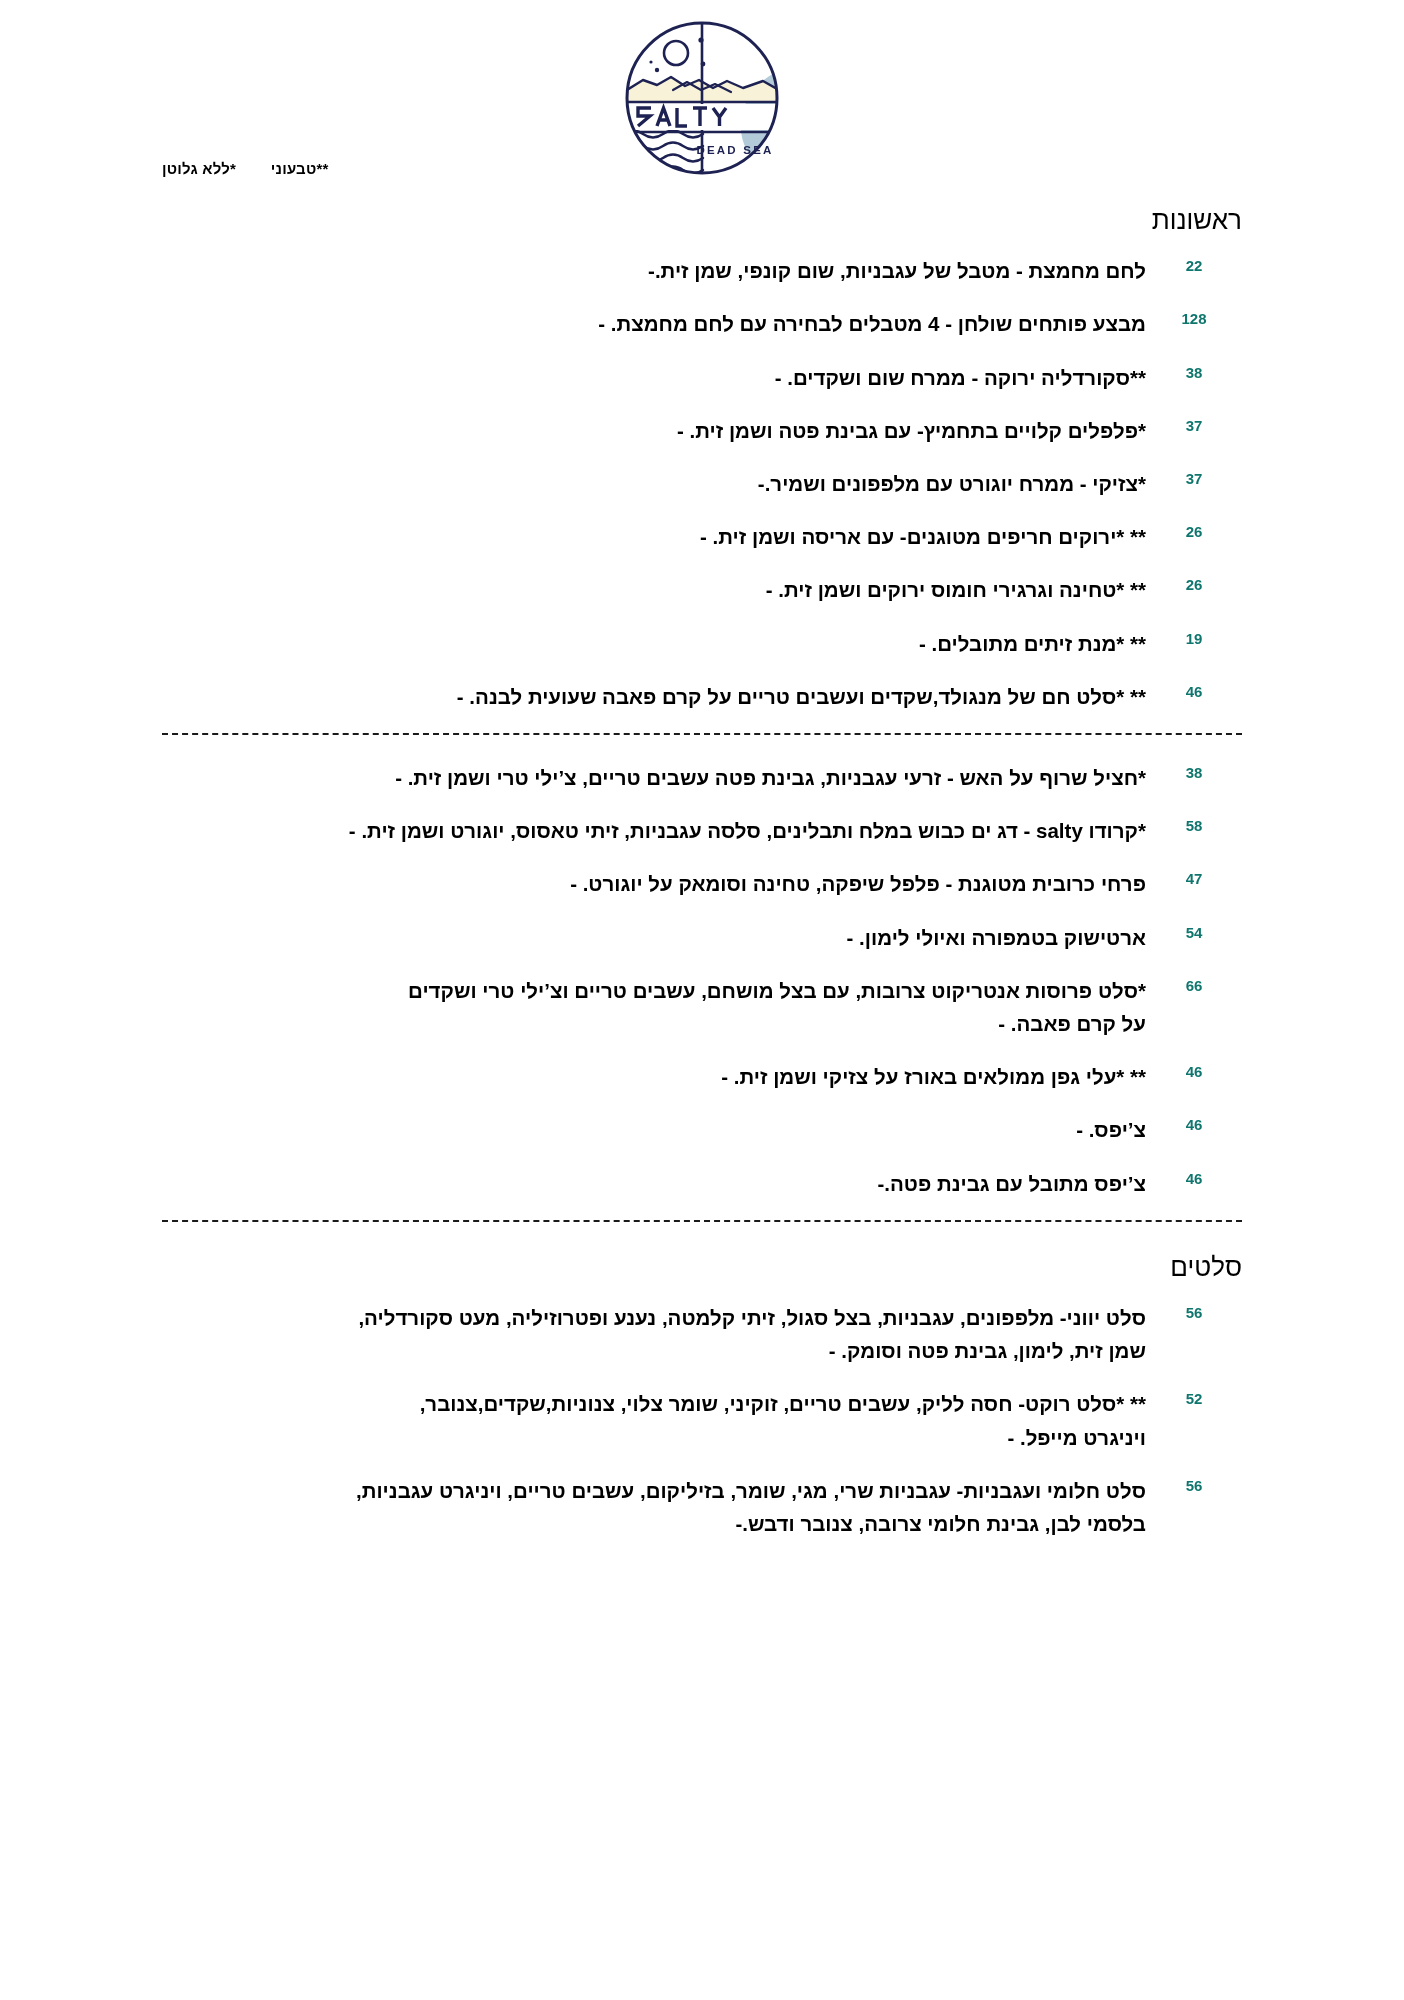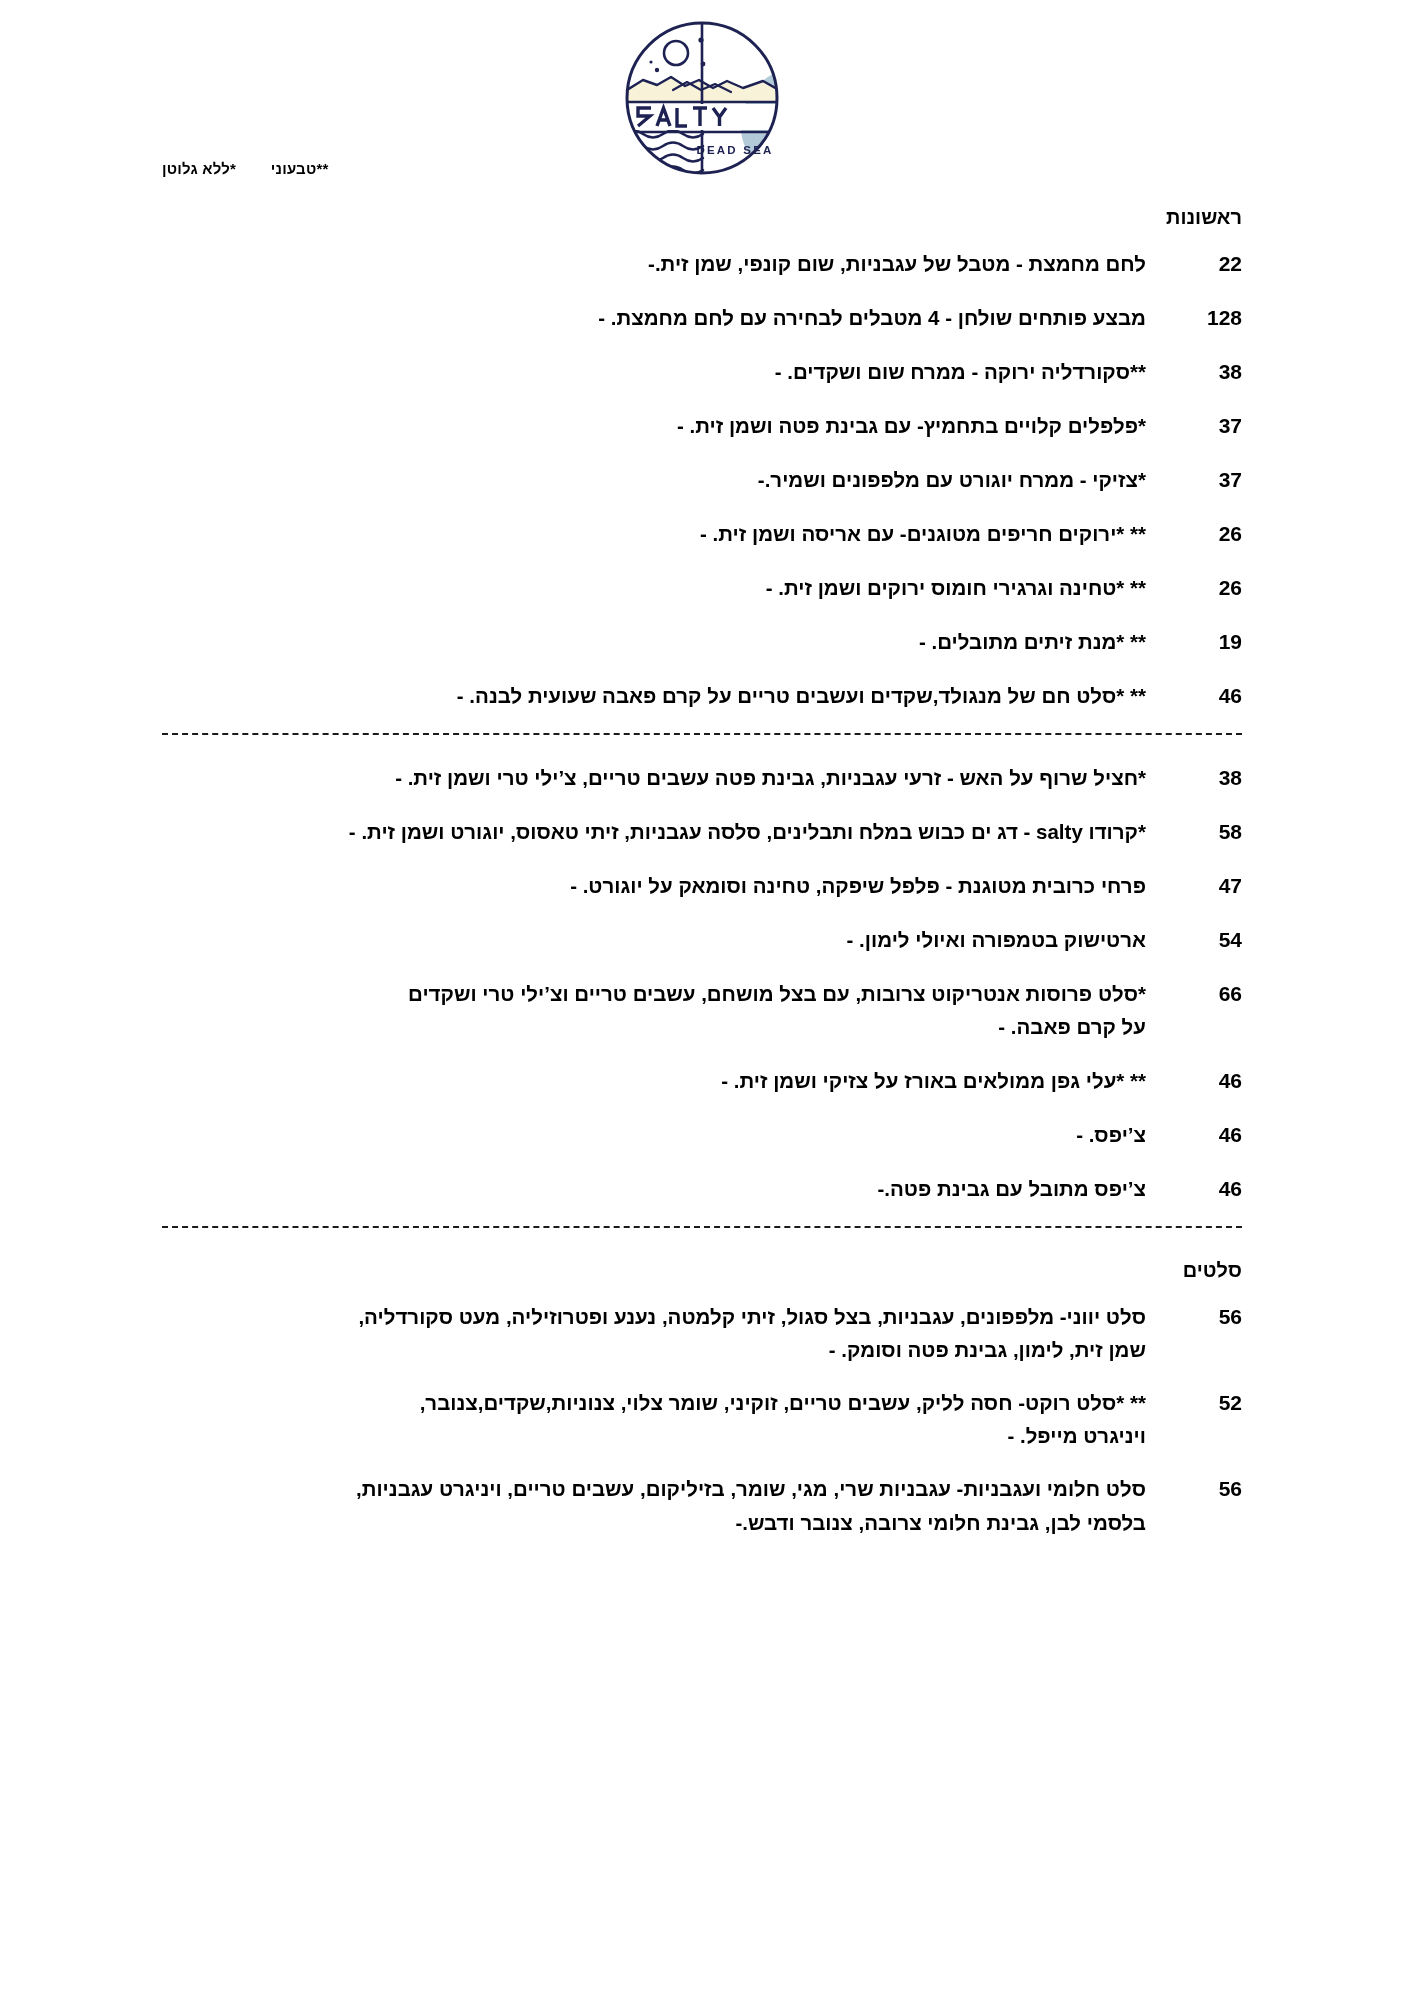--- a/index.html
+++ b/index.html
@@ -53,22 +53,22 @@
 
   
   .content {
     position: absolute;
     top: 205px;
     right: 162px;
     width: 1080px;
   }
 
   .section-title {
-    font-size: 20px;
-    font-weight: 700;
+    font-size: 26px;
+    font-weight: 400;
     text-align: right;
     margin: 0 0 18px 0;
     line-height: 1.2;
     color: #000;
   }
   .section-title.salads { margin-top: 5px; }
 
   .items { display: block; }
 
   .item-row {
@@ -86,26 +86,26 @@
     font-size: 20.5px;
     font-weight: 700;
     line-height: 1.62;
     color: #000;
     padding-left: 24px;
     white-space: pre-line;
   }
   .item-price {
     flex: 0 0 auto;
     width: 96px;
-    text-align: right;
+    text-align: center;
     direction: ltr;
-    font-size: 21px;
+    font-size: 15px;
     font-weight: 700;
     line-height: 1.62;
-    color: #000000;
+    color: #0f766e;
   }
 
   .divider {
     width: 100%;
     height: 0;
     border-top: 2px dashed #1a1a1a;
     margin: 12px 0 26px 0;
   }
   .divider.second { margin: 14px 0 30px 0; }
 </style>

